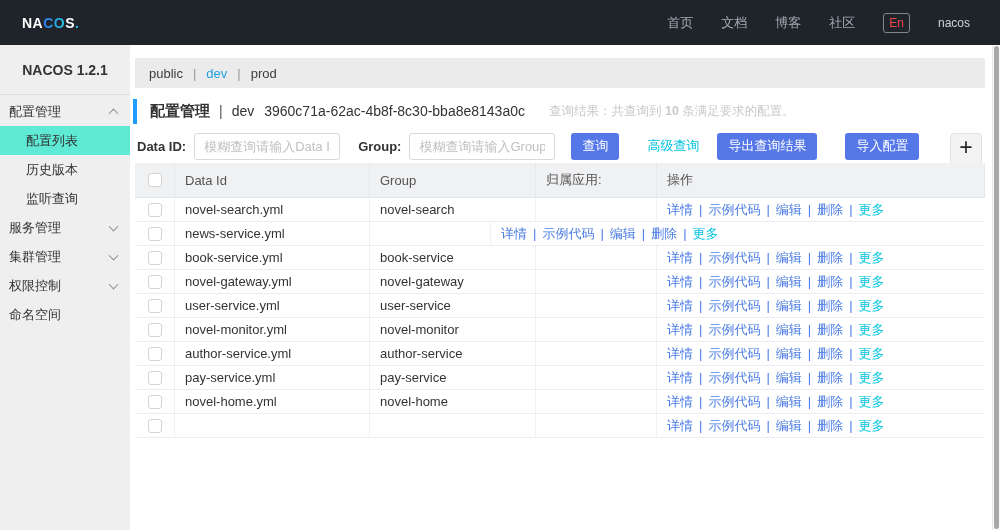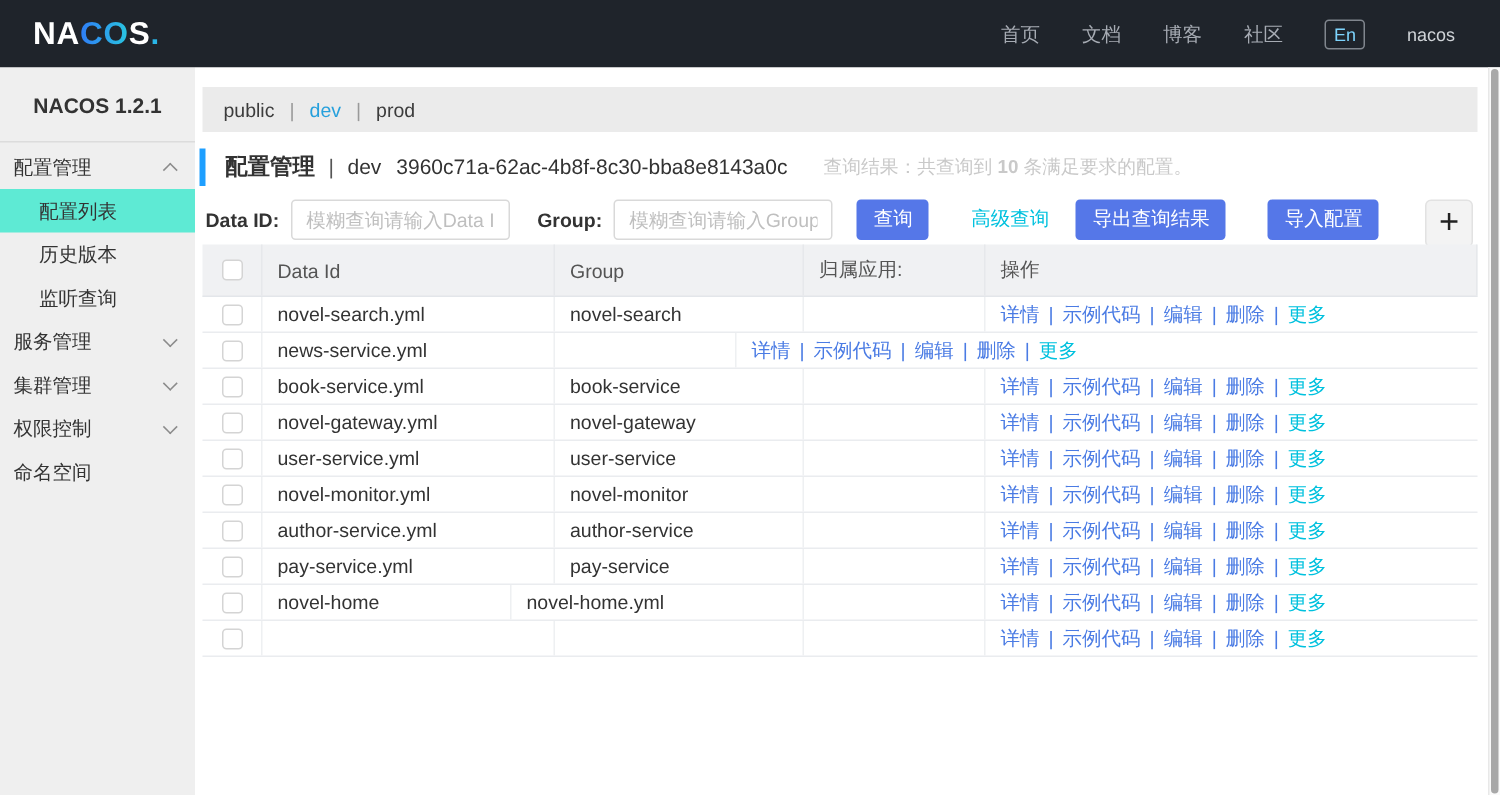--- a/index.html
+++ b/index.html
@@ -3,27 +3,27 @@
 <meta charset="utf-8">
 <style>
   * { margin:0; padding:0; box-sizing:border-box; }
   html,body { width:1000px; height:530px; }
   body { font-family:"Liberation Sans","DejaVu Sans",sans-serif; background:#fff; }
   .app { position:relative; width:1000px; height:530px; overflow:hidden; background:#fff; }
 
   
   .navbar { position:absolute; left:0; top:0; width:1000px; height:45px; background:#1f242b;
             display:flex; align-items:center; padding:0 30px 0 22px; }
-  .logo { font-weight:800; font-size:21px; letter-spacing:.5px; color:#fff; cursor:pointer; }
+  .logo { font-weight:800; font-size:14px; letter-spacing:.5px; color:#fff; cursor:pointer; }
   .logo .co { background:linear-gradient(90deg,#2f7cf6,#29c6e0);
               -webkit-background-clip:text; background-clip:text; color:transparent; }
   .logo .dot { color:#29b6e8; }
   .nav-right { margin-left:auto; display:flex; align-items:center; gap:28px; }
   .nav-link { color:#a6abb3; font-size:13px; cursor:pointer; }
-  .lang-badge { color:#7dd3fc; font-size:12px; border:1px solid #80868e; border-radius:3px;
+  .lang-badge { color:#ef4444; font-size:12px; border:1px solid #80868e; border-radius:3px;
                 padding:2px 5px; cursor:pointer; }
   .nav-user { color:#cfd3d7; font-size:12px; cursor:pointer; }
 
   
   .sidebar { position:absolute; left:0; top:45px; width:130px; height:485px; background:#efefef; }
   .side-title { height:50px; line-height:50px; text-align:center; font-size:14px; font-weight:bold;
                 color:#333; border-bottom:1px solid #dcdcdc; }
   .menu { padding-top:2px; }
   .menu-item { position:relative; height:29px; line-height:29px; font-size:13px; color:#333;
                cursor:pointer; }
@@ -338,22 +338,22 @@
               <i class="sep">|</i>
       <a>删除</a>
               <i class="sep">|</i>
       <a class="more">更多</a>
     </div>
   </div>
           <div class="trow">
     <div class="cell c-check">
               <span class="checkbox"></span>
             </div>
+    <div class="cell c-dataid">novel-home.yml</div>
     <div class="cell c-group">novel-home</div>
-    <div class="cell c-dataid">novel-home.yml</div>
     <div class="cell c-app"></div>
     <div class="cell c-ops ops">
       <a>详情</a>
               <i class="sep">|</i>
       <a>示例代码</a>
               <i class="sep">|</i>
       <a>编辑</a>
               <i class="sep">|</i>
       <a>删除</a>
               <i class="sep">|</i>

